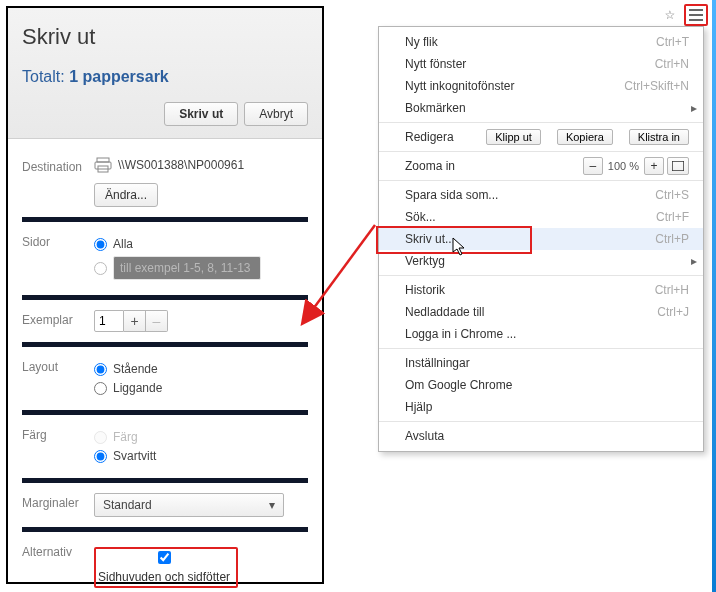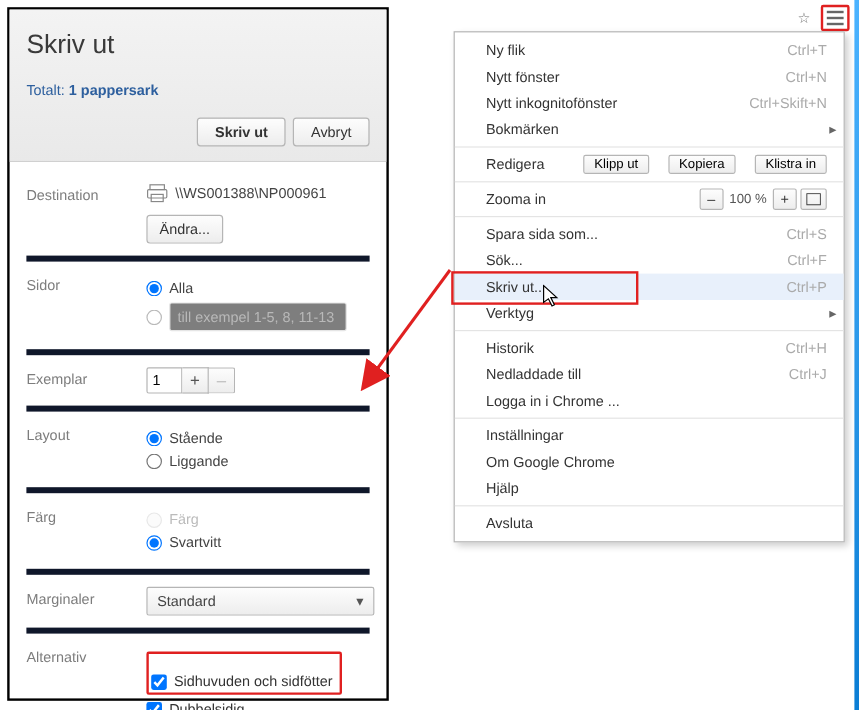--- a/index.html
+++ b/index.html
@@ -52,38 +52,38 @@
     background: linear-gradient(#f3f3f3,#e9e9e9);
     border-bottom: 1px solid #d0d0d0;
     padding: 16px 14px 12px 14px;
   }
   .print-title {
     font-size: 22px;
     font-weight: 400;
     color: #3a3a3a;
     margin-bottom: 18px;
   }
-  .total-line { color:#2d5f9e; font-size:12px; margin-bottom: 16px; }
+  .total-line { color:#2d5f9e; font-size:16px; margin-bottom: 16px; }
   .total-line .bold { font-weight: 700; }
   .header-buttons { display:flex; justify-content:flex-end; gap:6px; }
   .btn {
     background: linear-gradient(#fdfdfd,#ededed);
     border:1px solid #b5b5b5;
     border-radius:3px;
     padding:4px 14px;
     font-size:12px;
     color:#333;
     cursor: pointer;
   }
   .btn.primary { font-weight: 700; }
   .print-body { padding: 8px 14px 0 14px; flex:1; }
   .row { display:flex; align-items:flex-start; padding:10px 0; border-bottom:5px solid #0f172a; }
   .row:last-child { border-bottom:none; }
   .row-label { width:72px; color:#7d7d7d; font-size:12px; padding-top:3px; flex-shrink:0;}
-  .row-content { flex:1;margin-left:28px; }
+  .row-content { flex:1; }
   .dest-line { display:flex; align-items:center; gap:6px; color:#444; margin-bottom:10px;}
   .printer-icon svg { display:block; }
   .radio-line { display:flex; align-items:center; gap:6px; margin:5px 0;}
   .radio-line input[type=radio] { margin:0; }
   .radio-line label { color:#444; }
   .num-input {
     width: 30px; height:22px; border:1px solid #b5b5b5; border-radius:2px 0 0 2px;
     text-align:left; padding:0 4px; font-size:12px;
   }
   .spin { display:flex; }
@@ -102,22 +102,23 @@
   .select {
     width: 190px; height:24px; border:1px solid #b5b5b5; border-radius:2px;
     background: linear-gradient(#fdfdfd,#ededed);
     display:flex; align-items:center; justify-content:space-between; padding:0 8px;
     font-size:12px; color:#444; cursor:pointer;
   }
   .select .caret { color:#555;}
   .check-line { display:flex; align-items:center; gap:6px; margin:5px 0;}
   .check-line input { margin:0; }
   .check-highlight {
-    border:2px solid #e02020; padding:16px 6px 2px 2px; display:inline-flex; align-items:center; gap:6px;
+    border:2px solid #e02020; padding:2px 6px 2px 2px; display:inline-flex; align-items:center; gap:6px;
     border-radius:2px;
+    flex-direction:column;
   }
   .radio-disabled label { color:#bbb; }
   .radio-disabled input { opacity:0.5; }
   
   .chrome-menu {
     position: absolute;
     top: 26px; right: 12px;
     width: 326px;
     background:#fff;
     border:1px solid #b5b5b5;

